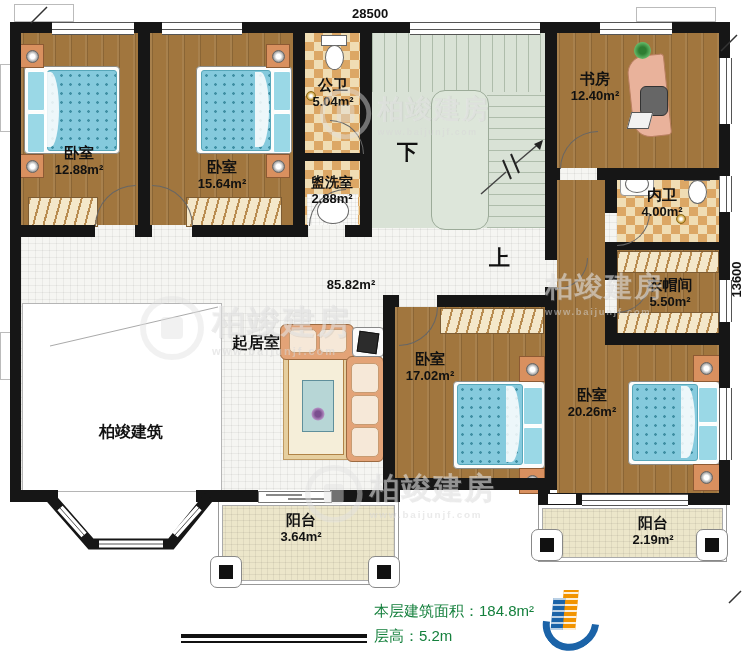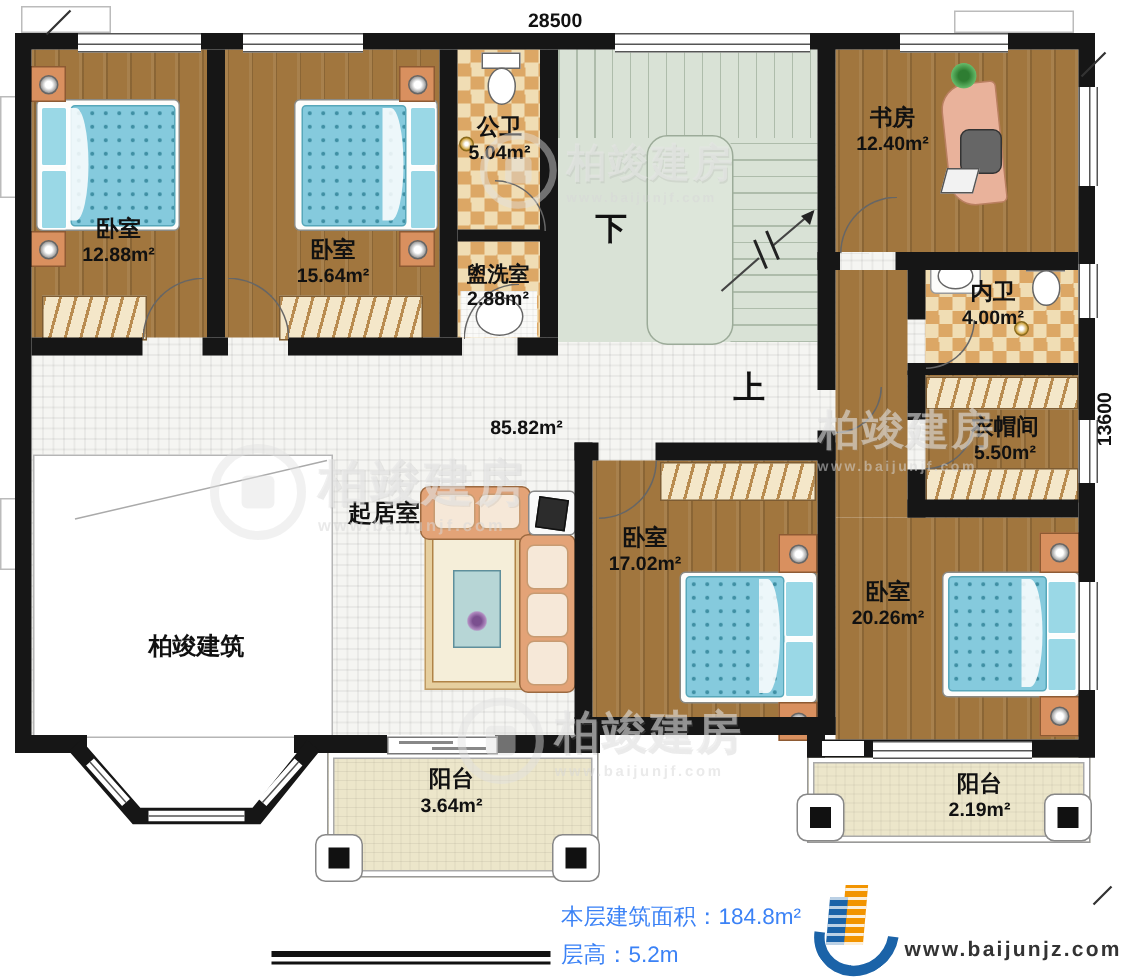--- a/index.html
+++ b/index.html
@@ -93,21 +93,21 @@
   .wm-circle{width:52px;height:52px;border-radius:50%;border:6px solid rgba(225,225,225,.6);
        display:flex;align-items:center;justify-content:center;flex:none;}
   .wm-circle::after{content:"";width:22px;height:22px;background:rgba(225,225,225,.6);border-radius:4px;}
   .wm-body{display:flex;flex-direction:column;}
   .wm-text{font-size:33px;font-weight:bold;color:rgba(228,228,228,.78);
        text-shadow:1px 1px 0 rgba(150,150,150,.25);letter-spacing:2px;}
   .wm-sub{font-size:11px;font-weight:bold;color:rgba(215,215,215,.7);letter-spacing:2px;}
   
   .title-cn{position:absolute;z-index:50;font-size:26px;font-weight:600;color:#1c1c1c;letter-spacing:1px;}
   .tb-line{position:absolute;background:#111;z-index:50;}
-  .tb-text{position:absolute;z-index:50;font-size:15px;color:#3b82f6;}
+  .tb-text{position:absolute;z-index:50;font-size:15px;color:#15803d;}
   .brand-name{position:absolute;z-index:50;font-size:29px;font-weight:900;color:#222;letter-spacing:3px;}
   .brand-url{position:absolute;z-index:50;font-size:14px;font-weight:bold;color:#333;letter-spacing:1.5px;}
   .logo-swoosh{position:absolute;width:44px;height:40px;border:7px solid #1b63a8;border-top-color:transparent;
        border-right-color:transparent;border-radius:50%;transform:rotate(-38deg);z-index:50;}
   .logo-tower-o{position:absolute;width:15px;height:40px;background:#f29400;transform:skewX(-5deg);z-index:51;
        background-image:repeating-linear-gradient(0deg,rgba(255,255,255,.85) 0 2px,transparent 2px 6px);}
   .logo-tower-b{position:absolute;width:12px;height:32px;background:#1b63a8;transform:skewX(-5deg);z-index:52;
        background-image:repeating-linear-gradient(0deg,rgba(255,255,255,.7) 0 2px,transparent 2px 6px);}
   svg.overlay{position:absolute;left:0;top:0;z-index:34;pointer-events:none;}
 </style>
@@ -374,15 +374,14 @@
   </div>
 
   <div class="tb-line" style="left:181px;top:634px;width:186px;height:4px;"></div>
   <div class="tb-line" style="left:181px;top:641px;width:186px;height:2px;"></div>
   <div class="tb-text" style="left:374px;top:602px;">本层建筑面积：184.8m²</div>
   <div class="tb-text" style="left:374px;top:627px;">层高：5.2m</div>
 
   <div class="logo-swoosh" style="left:542px;top:596px;"></div>
   <div class="logo-tower-o" style="left:562px;top:590px;"></div>
   <div class="logo-tower-b" style="left:552px;top:598px;"></div>
-  <div class="brand-url" style="left:603px;top:624px;">www.baijunjz.com</div>
 
 </div>
 
 </body></html>

